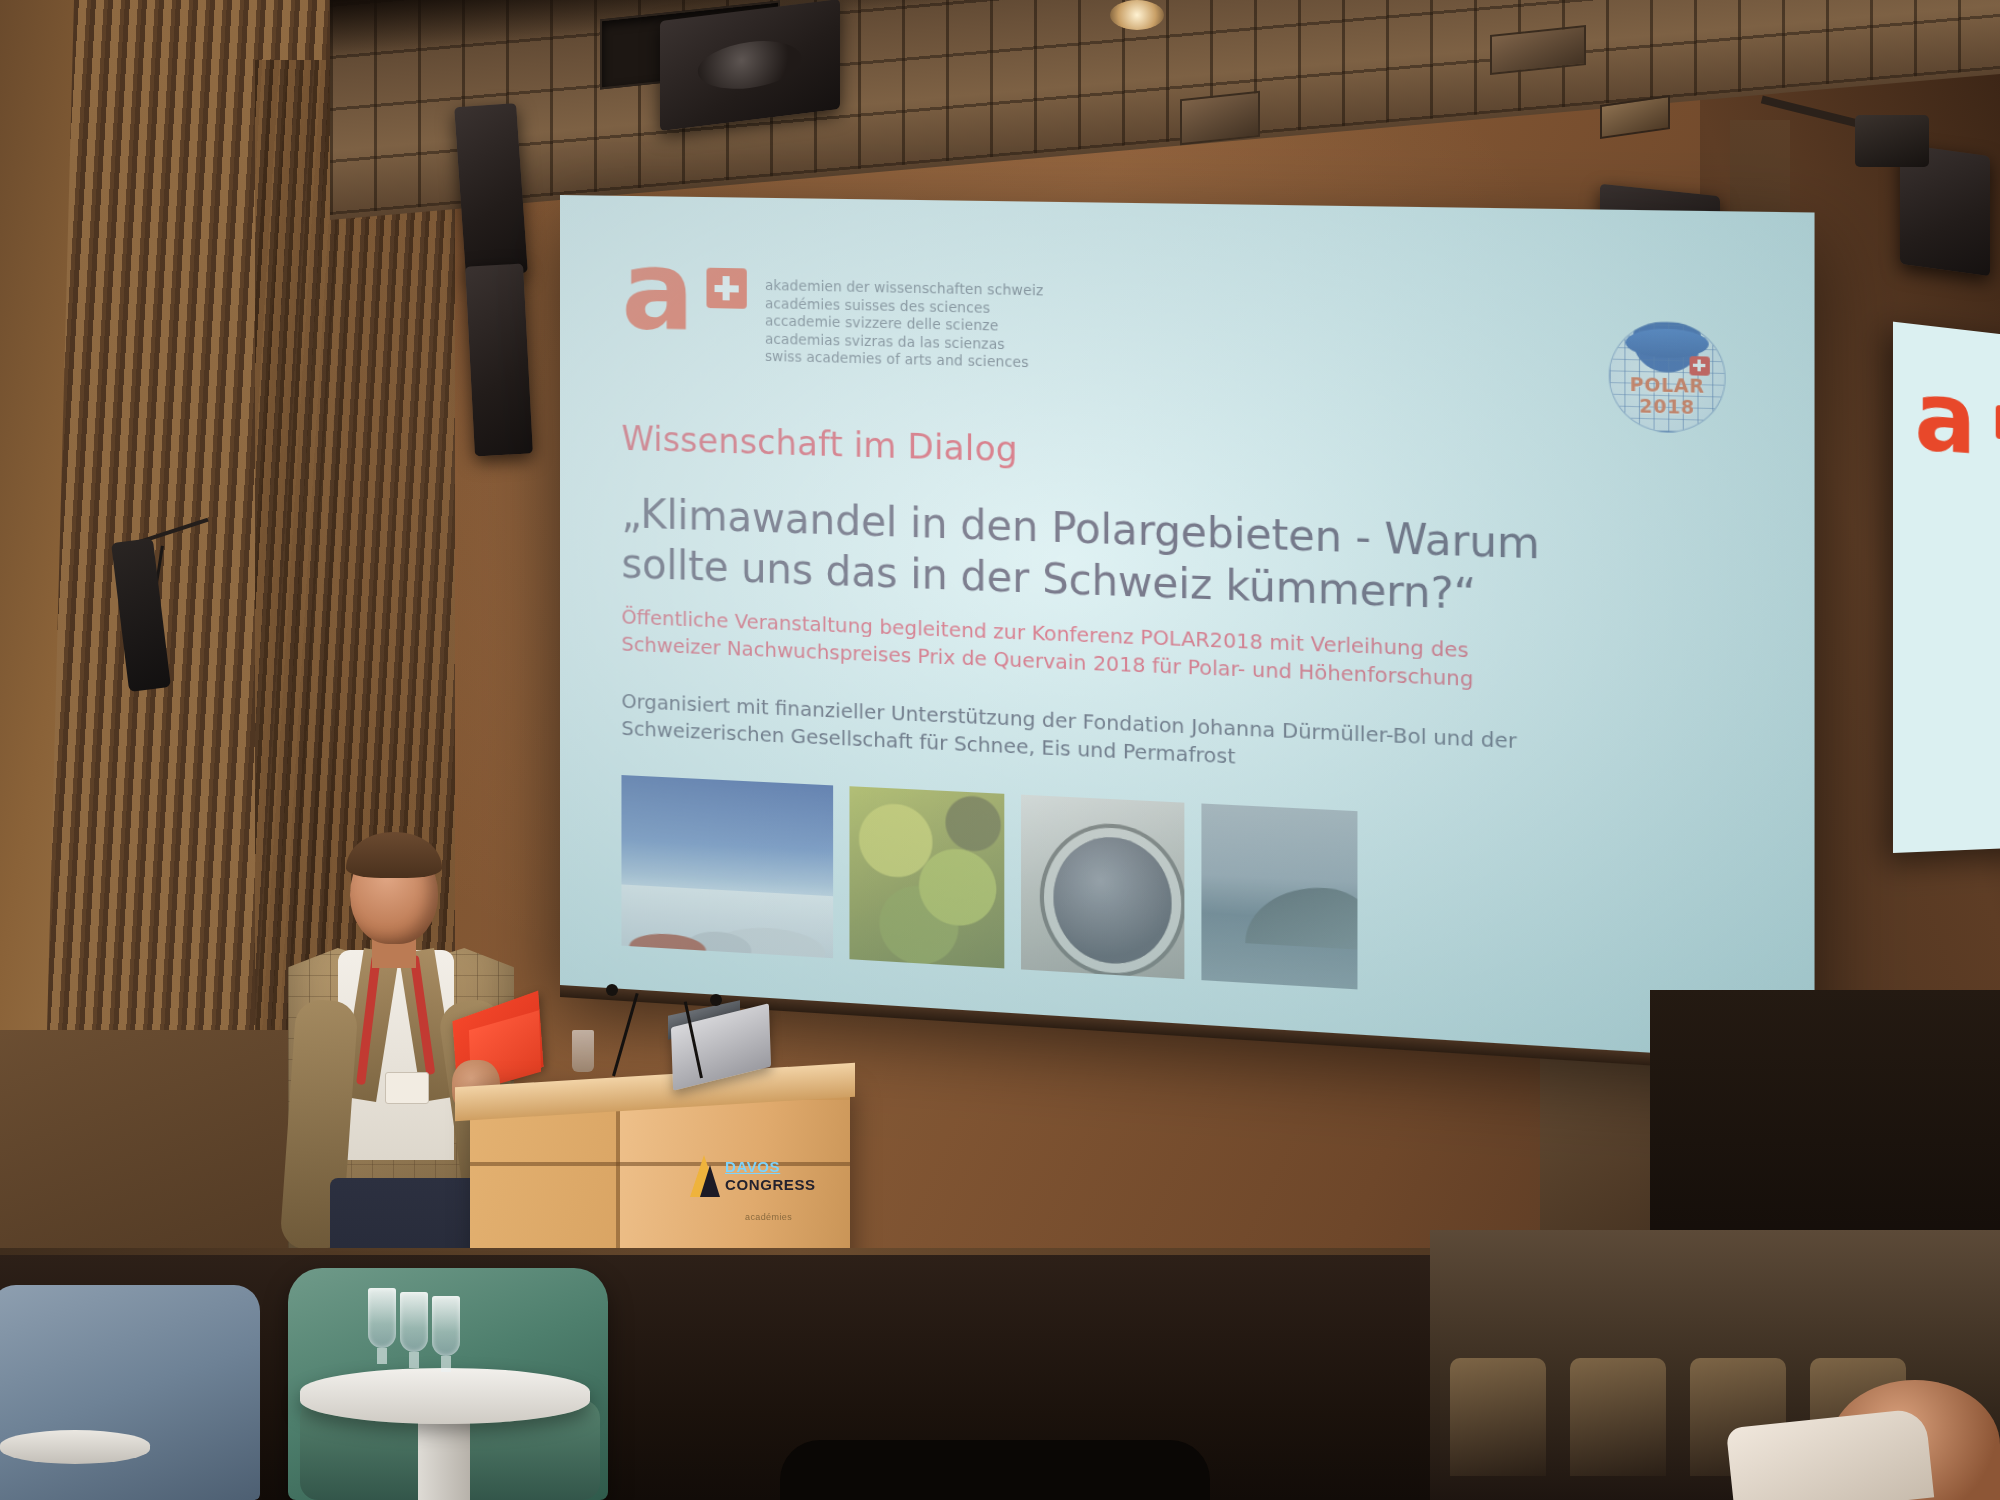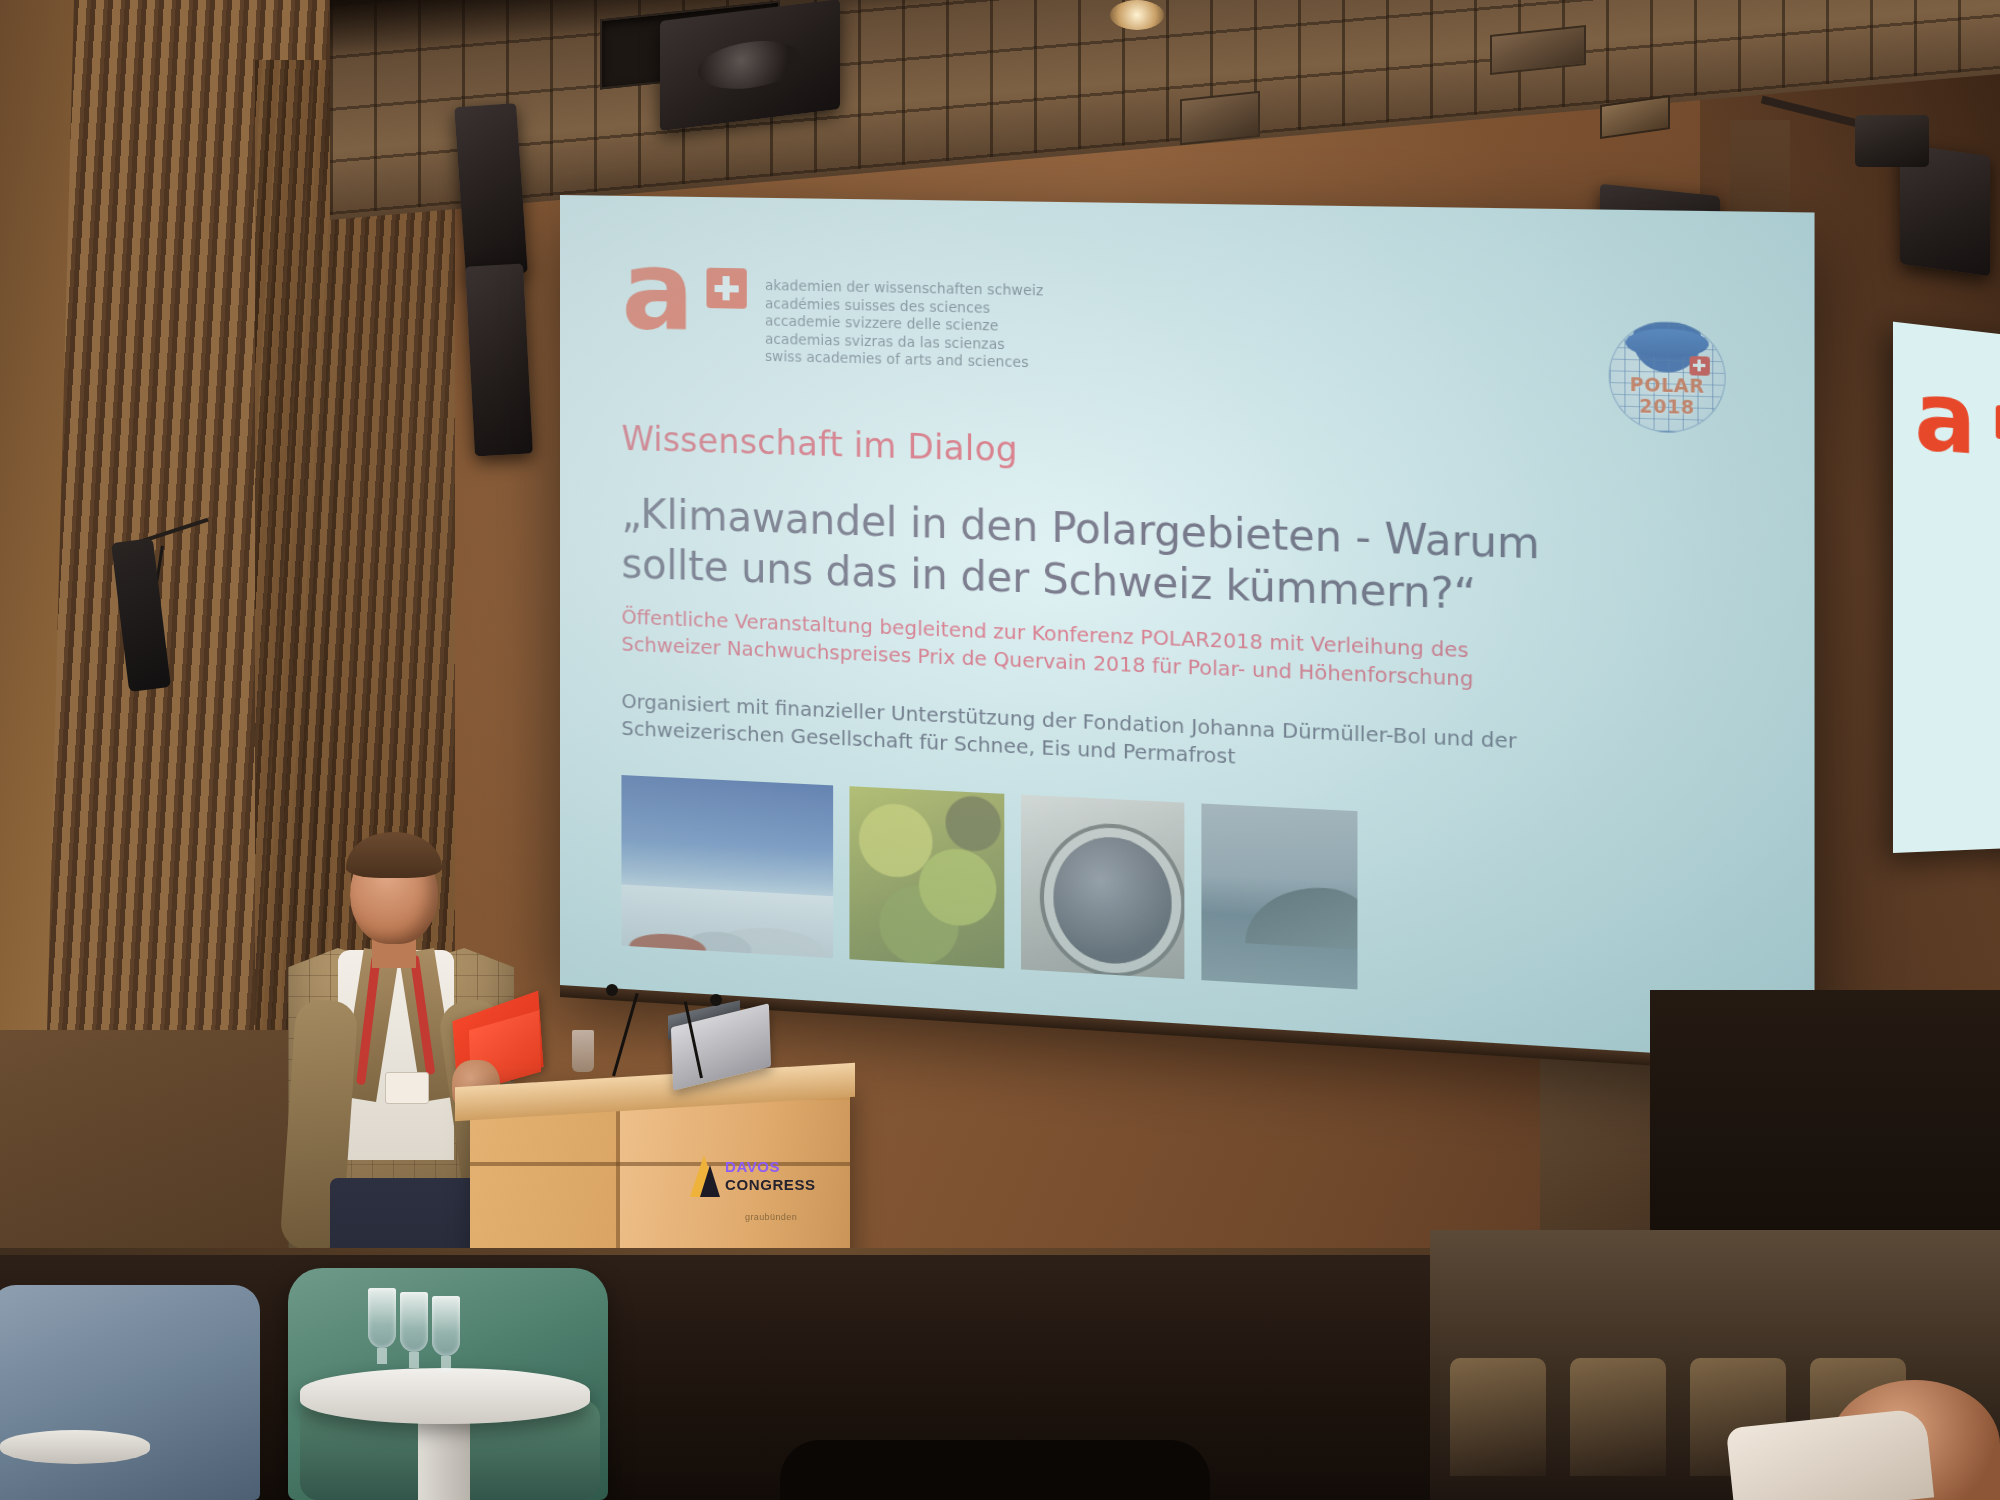--- a/index.html
+++ b/index.html
@@ -567,21 +567,21 @@
     border-right: 10px solid transparent;
     border-bottom: 32px solid #1d1b26;
   }
   .davos-txt {
     font-family: "Liberation Sans", sans-serif;
     font-size: 15px;
     font-weight: 700;
     letter-spacing: .6px;
     line-height: 1.22;
   }
-  .davos-l1 { color: #8b5cf6; }
+  .davos-l1 { color: #7dd3fc; text-decoration: underline; }
   .davos-l2 { color: #24222e; }
   .davos-sub {
     position:absolute;
     left: 745px; top: 1212px;
     font-family:"Liberation Sans", sans-serif;
     font-size: 9px;
     color: #8a6a3e;
     letter-spacing: .4px;
   }
 
@@ -936,21 +936,21 @@
   <div class="mic" style="left:700px;top:1000px;height:78px;transform:rotate(-12deg);"></div>
   <div class="mic-head" style="left:710px;top:994px;"></div>
 
   <div class="davos-plate">
     <div class="davos-tri"></div>
     <div class="davos-txt">
       <div class="davos-l1">DAVOS</div>
       <div class="davos-l2">CONGRESS</div>
     </div>
   </div>
-  <div class="davos-sub">graubünden</div>
+  <div class="davos-sub">académies</div>
 
   <div class="stage-edge"></div>
   <div class="stage-floor"></div>
 
   <div class="r-dark-block"></div>
   <div class="r-chairs">
     <div class="r-chair" style="left:20px;background:linear-gradient(170deg,#7d6546,#2a1f16);"></div>
     <div class="r-chair" style="left:140px;background:linear-gradient(170deg,#7d6546,#2a1f16);"></div>
     <div class="r-chair" style="left:260px;background:linear-gradient(170deg,#7d6546,#2a1f16);"></div>
     <div class="r-chair" style="left:380px;background:linear-gradient(170deg,#7d6546,#2a1f16);"></div>

